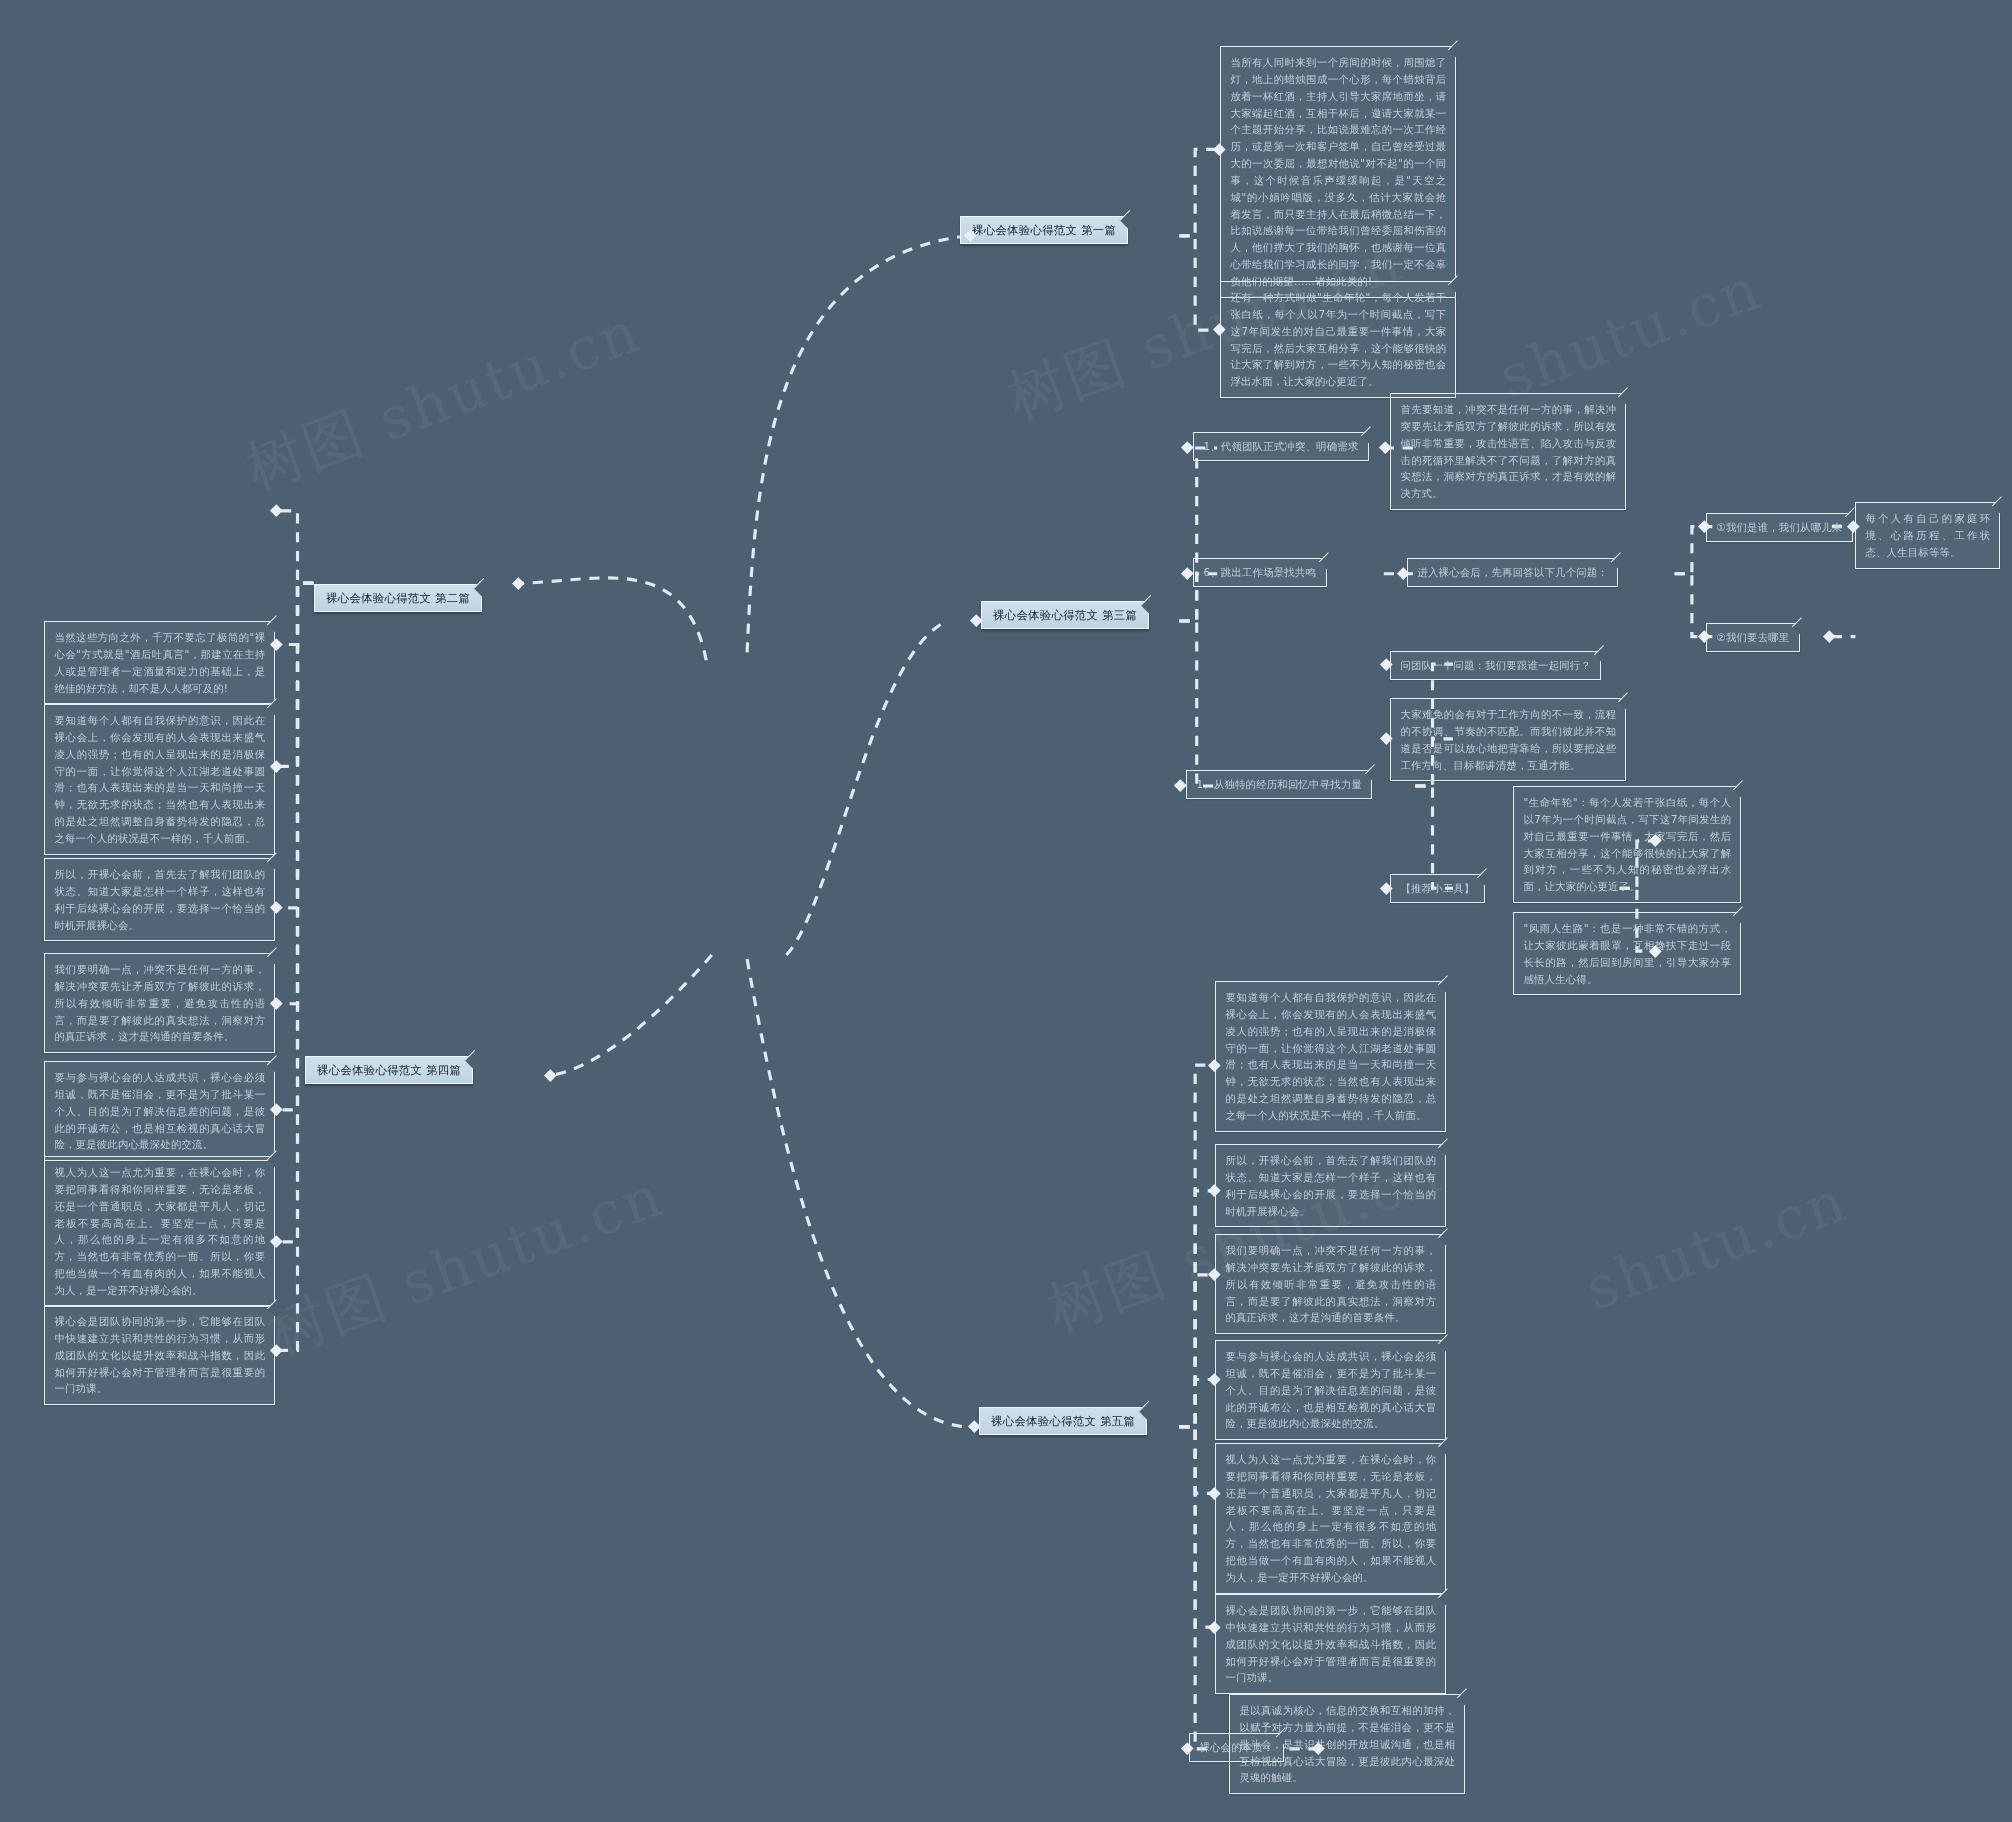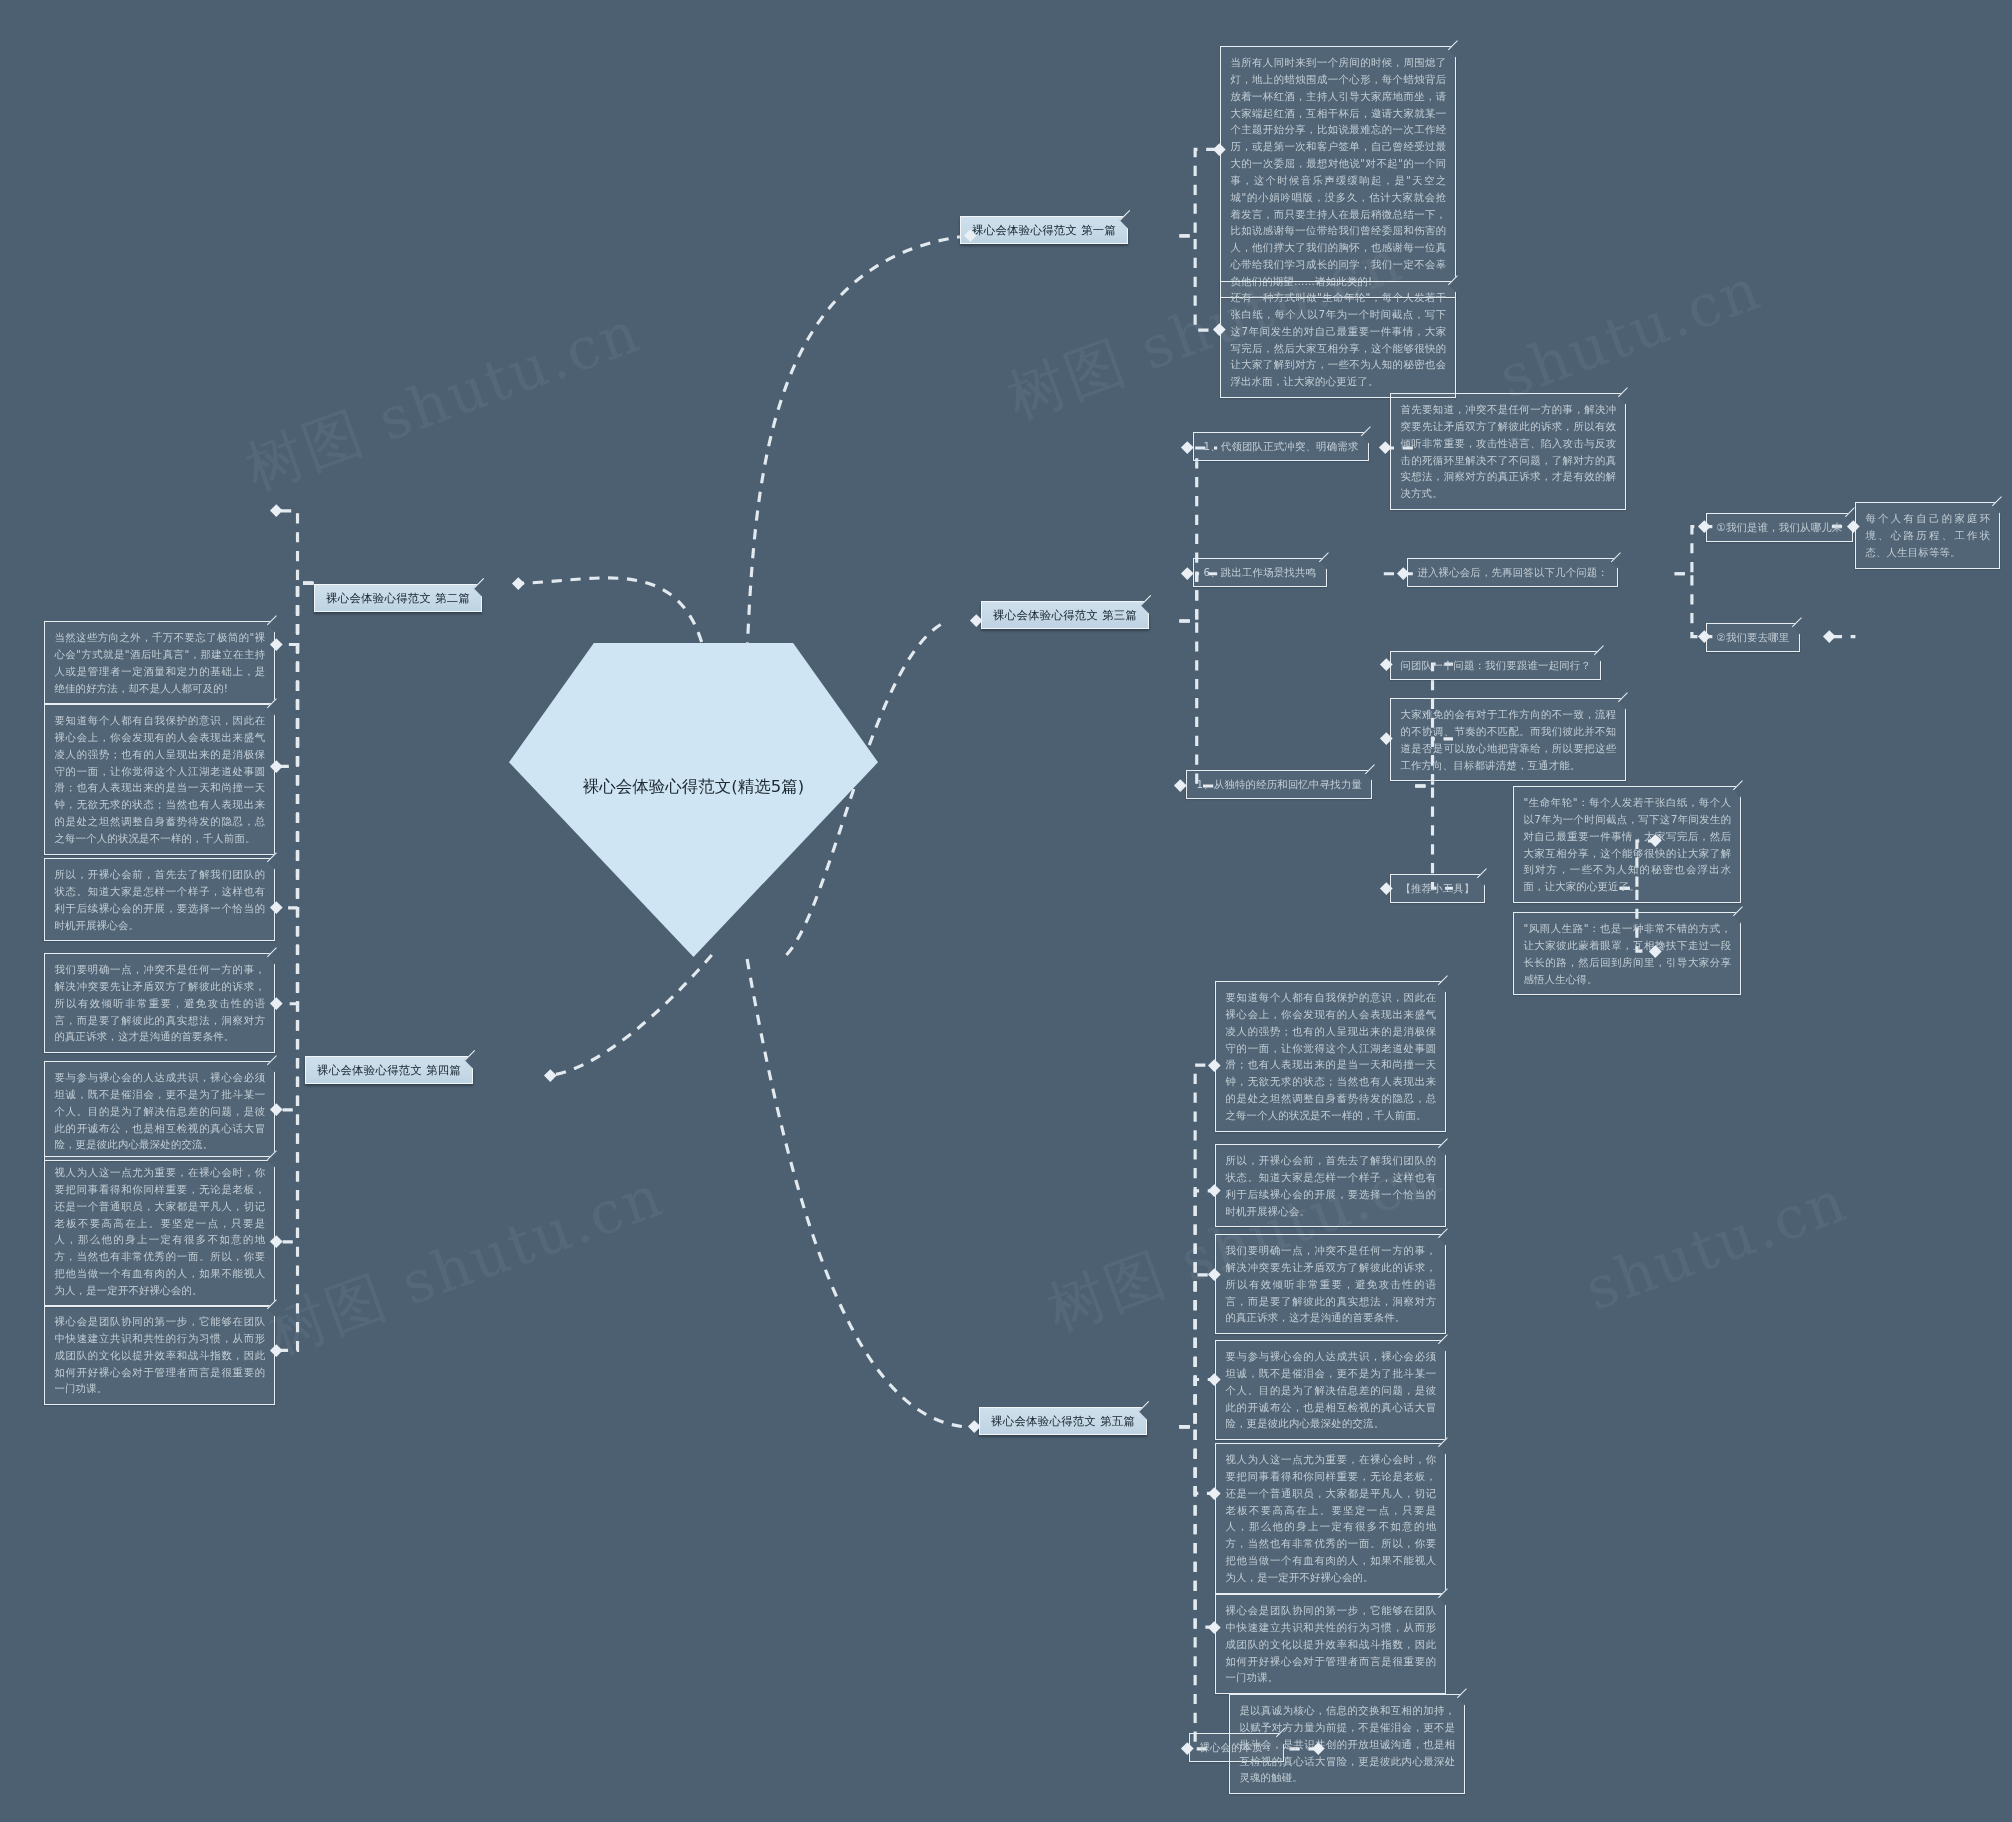--- a/index.html
+++ b/index.html
@@ -149,23 +149,20 @@
       <path d="M1500,1815 L1520,1815 L1520,1515 L1546,1515"></path>
       <path d="M1500,1815 L1520,1815 L1520,1622 L1546,1622"></path>
       <path d="M1500,1815 L1520,1815 L1520,1755 L1546,1755"></path>
       <path d="M1500,1815 L1520,1815 L1520,1900 L1546,1900"></path>
       <path d="M1500,1815 L1520,1815 L1520,2070 L1546,2070"></path>
       <path d="M1500,1815 L1520,1815 L1520,2225 L1546,2225"></path>
       <path d="M1640,2225 L1680,2225"></path>
     </g>
   </svg>
 
-  <div id="center">
-    <div class="ctext">裸心会体验心得范文(精选5篇)</div>
-  </div>
 
   <div class="chip" style="left:960px;top:216px;">
     <span>裸心会体验心得范文 第一篇</span>
   </div>
   <div class="chip" style="left:314px;top:564px;margin-top:20px;">
     <span>裸心会体验心得范文 第二篇</span>
   </div>
   <div class="chip" style="left:981px;top:601px;text-align:center;">
     <span>裸心会体验心得范文 第三篇</span>
   </div>

